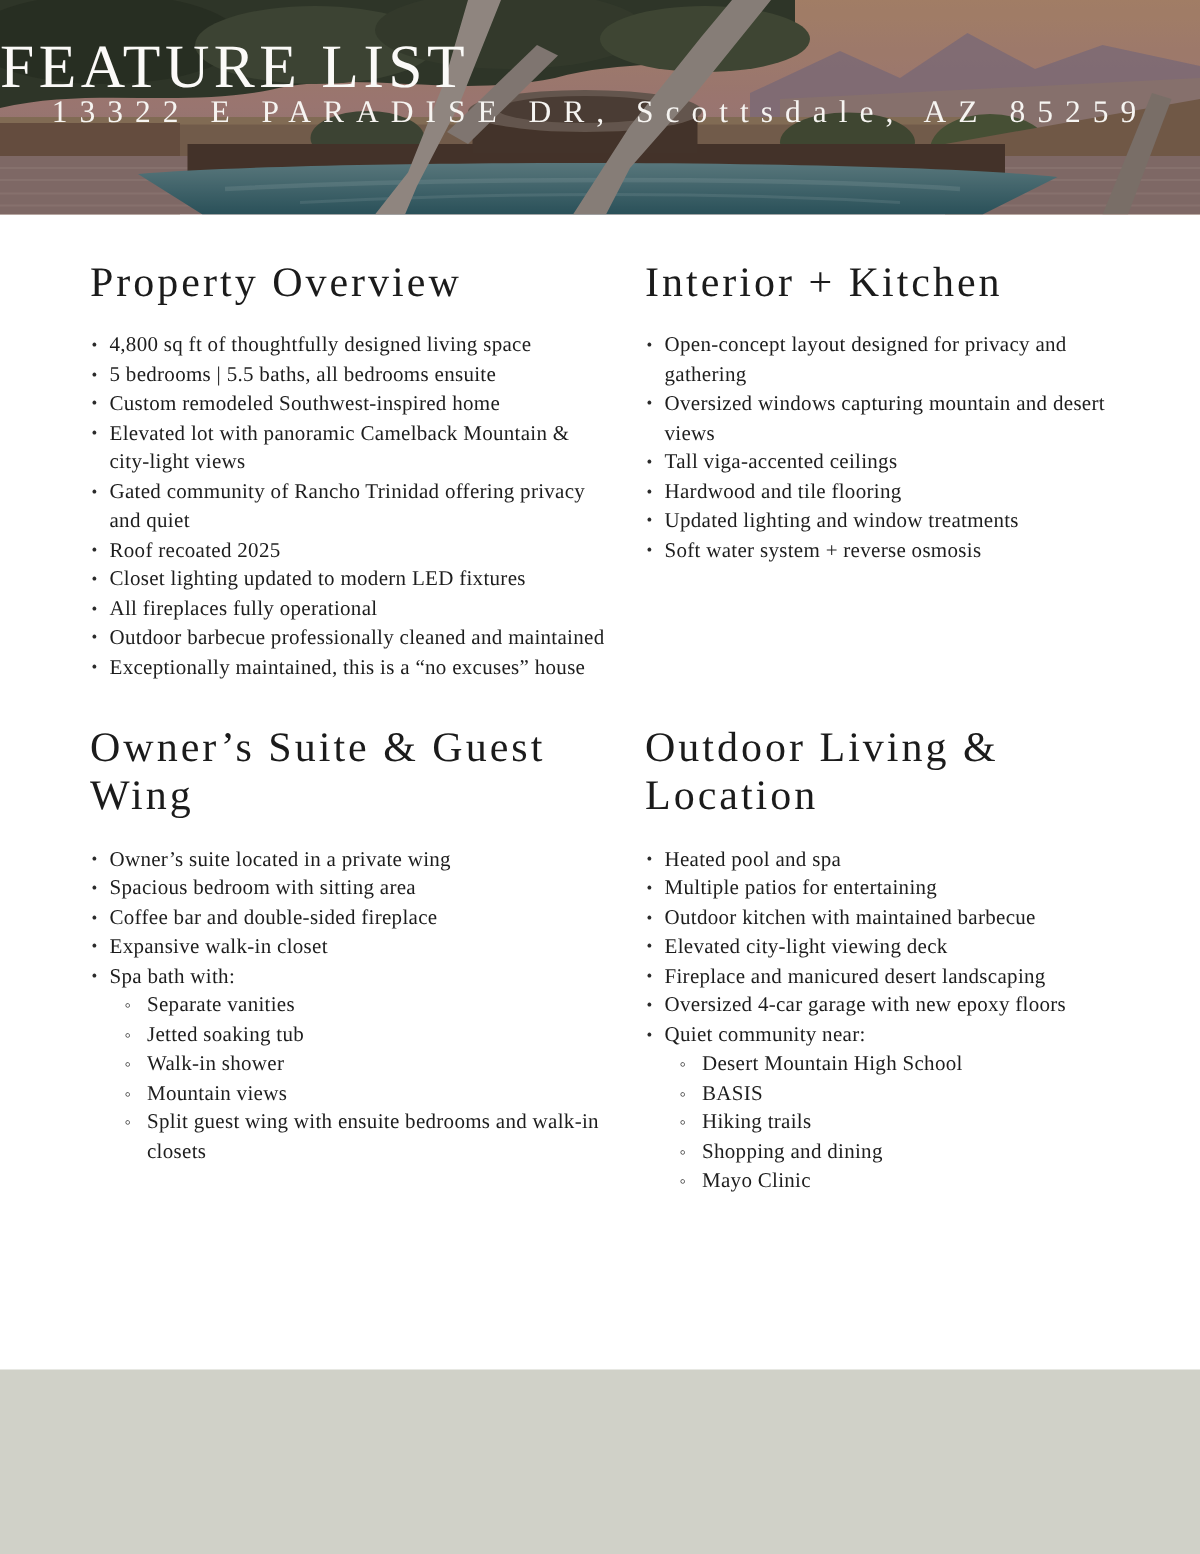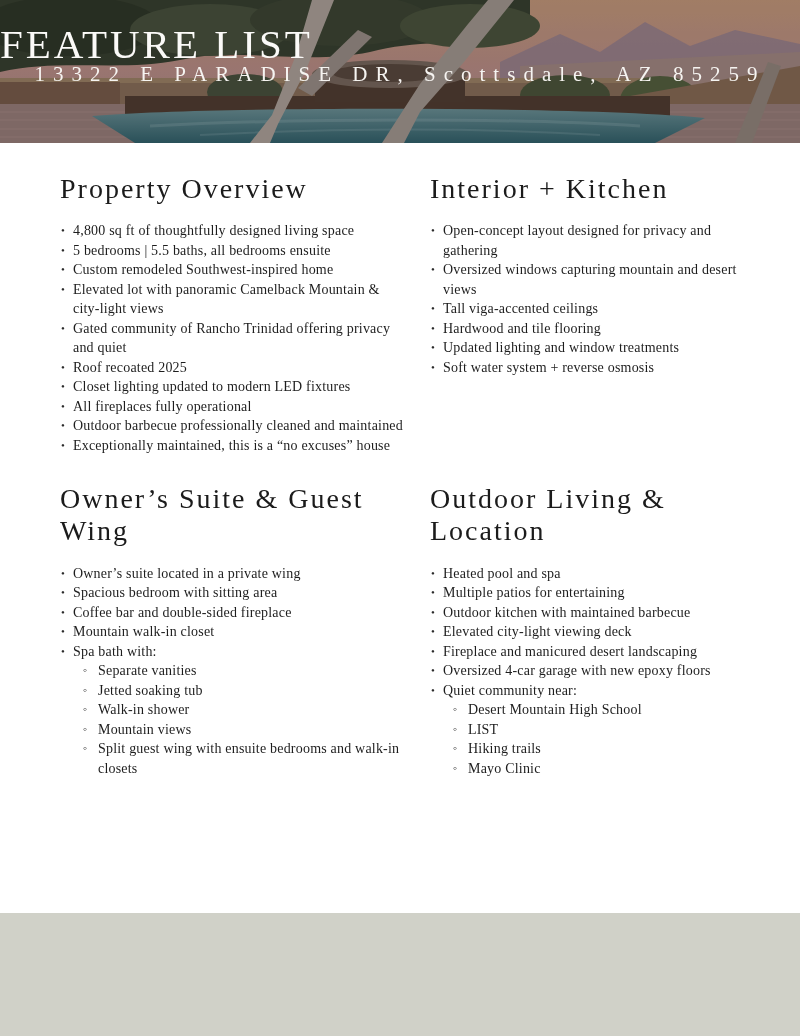--- a/index.html
+++ b/index.html
@@ -228,21 +228,21 @@
           <li><span>Soft water system + reverse osmosis</span></li>
         </ul>
     </div>
 
     <div class="section">
       <h2 class="section-title">Owner’s Suite &amp; Guest Wing</h2>
       <ul class="l1">
           <li><span>Owner’s suite located in a private wing</span></li>
           <li><span>Spacious bedroom with sitting area</span></li>
           <li><span>Coffee bar and double-sided fireplace</span></li>
-          <li><span>Mountain walk-in closet</span></li>
+          <li><span>Expansive walk-in closet</span></li>
           <li><span>Spa bath with:</span><ul class="l2">
               <li>Separate vanities</li>
               <li>Jetted soaking tub</li>
               <li>Walk-in shower</li>
               <li>Mountain views</li>
               <li>Split guest wing with ensuite bedrooms and walk-in closets</li>
             </ul></li>
         </ul>
     </div>
 
@@ -250,22 +250,23 @@
       <h2 class="section-title">Outdoor Living &amp; Location</h2>
       <ul class="l1">
           <li><span>Heated pool and spa</span></li>
           <li><span>Multiple patios for entertaining</span></li>
           <li><span>Outdoor kitchen with maintained barbecue</span></li>
           <li><span>Elevated city-light viewing deck</span></li>
           <li><span>Fireplace and manicured desert landscaping</span></li>
           <li><span>Oversized 4-car garage with new epoxy floors</span></li>
           <li><span>Quiet community near:</span><ul class="l2">
               <li>Desert Mountain High School</li>
-              <li>LIST</li>
+              <li>BASIS</li>
               <li>Hiking trails</li>
+              <li>Shopping and dining</li>
               <li>Mayo Clinic</li>
             </ul></li>
         </ul>
     </div>
 
   </div>
 
   <div class="footer-band"></div>
 
 </div>

